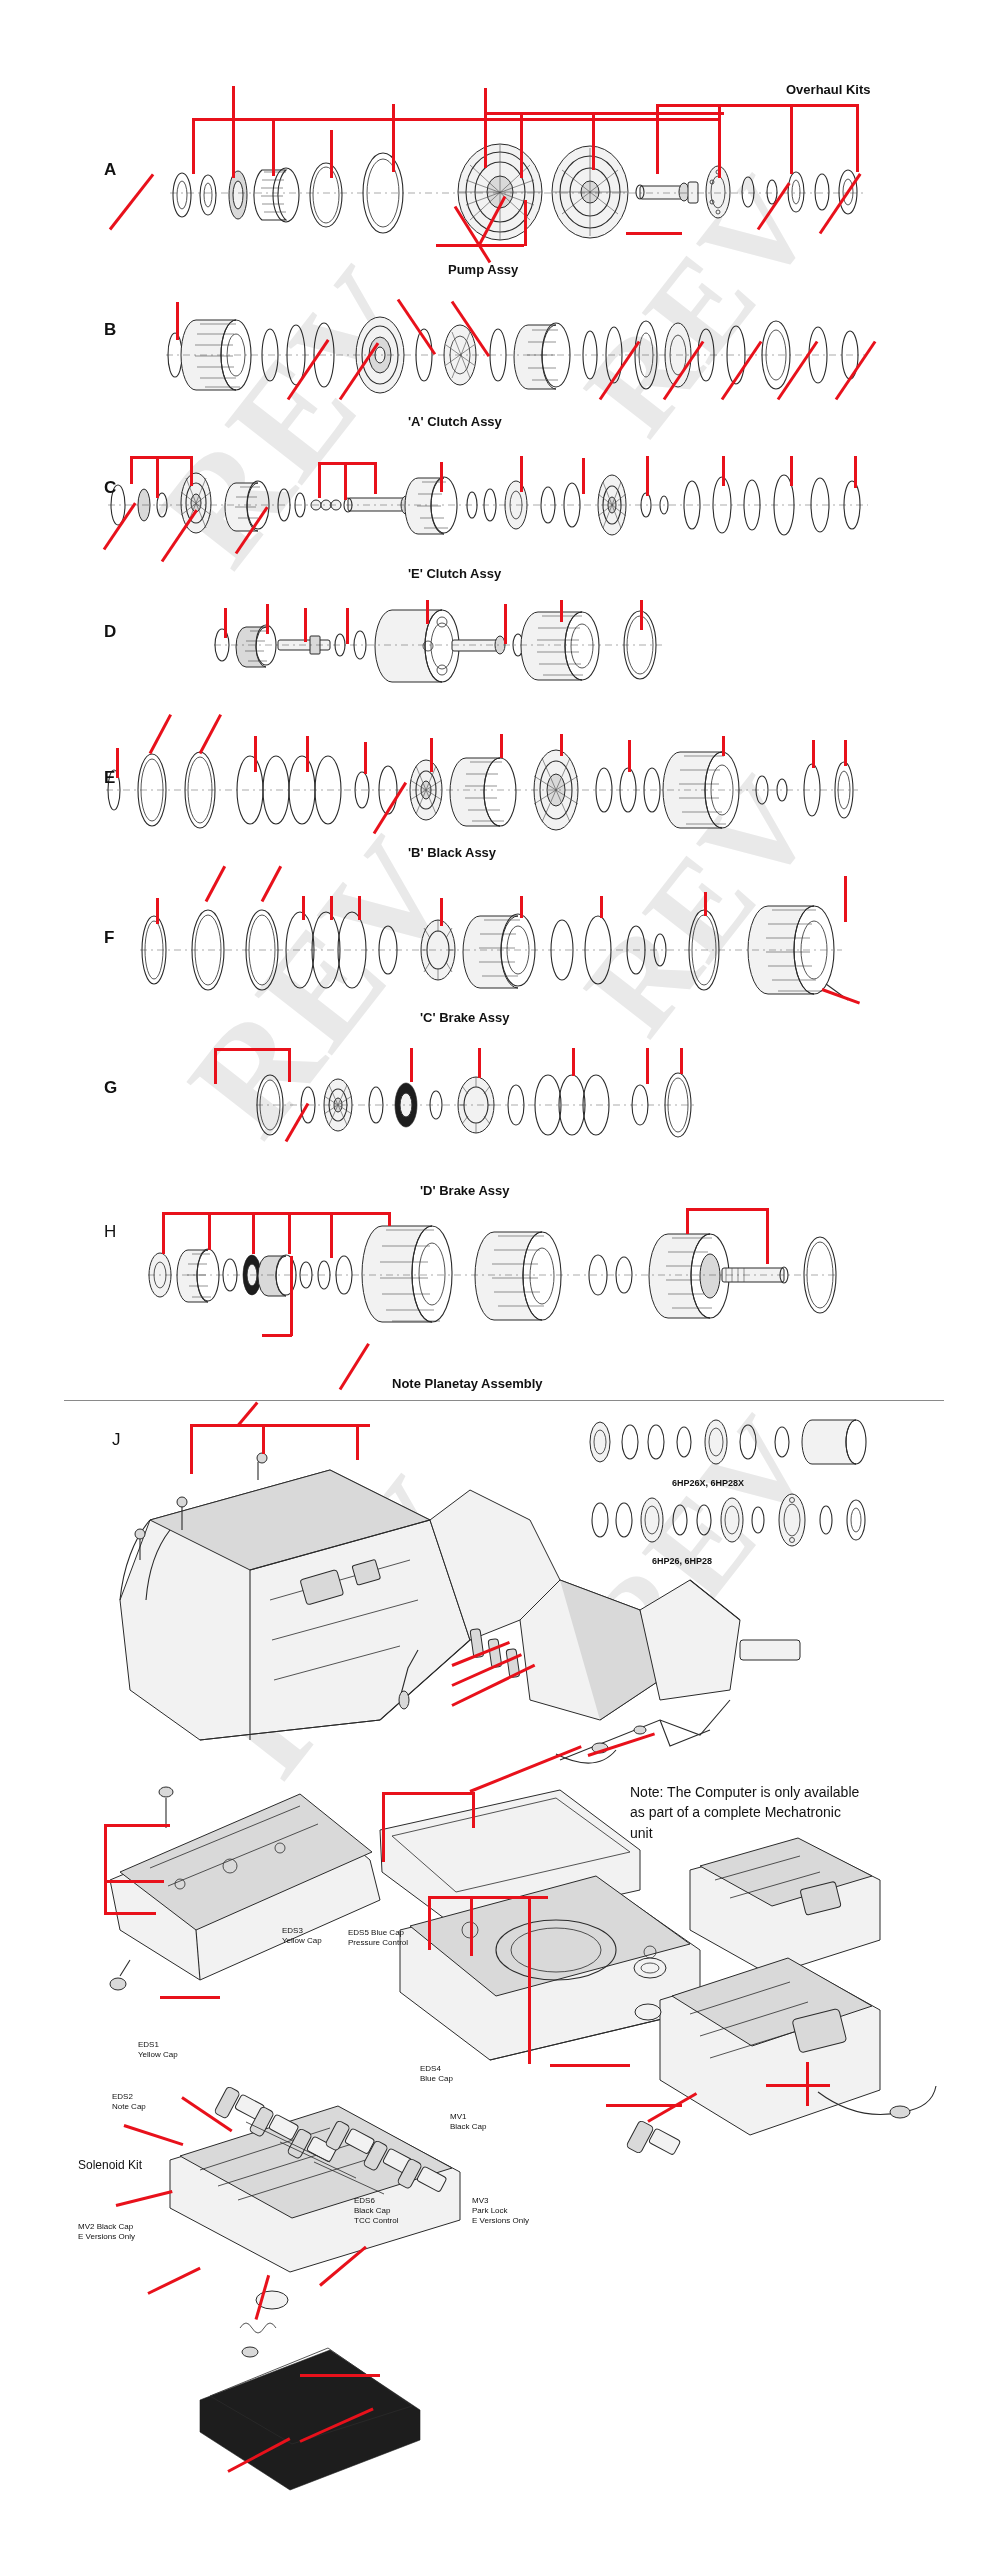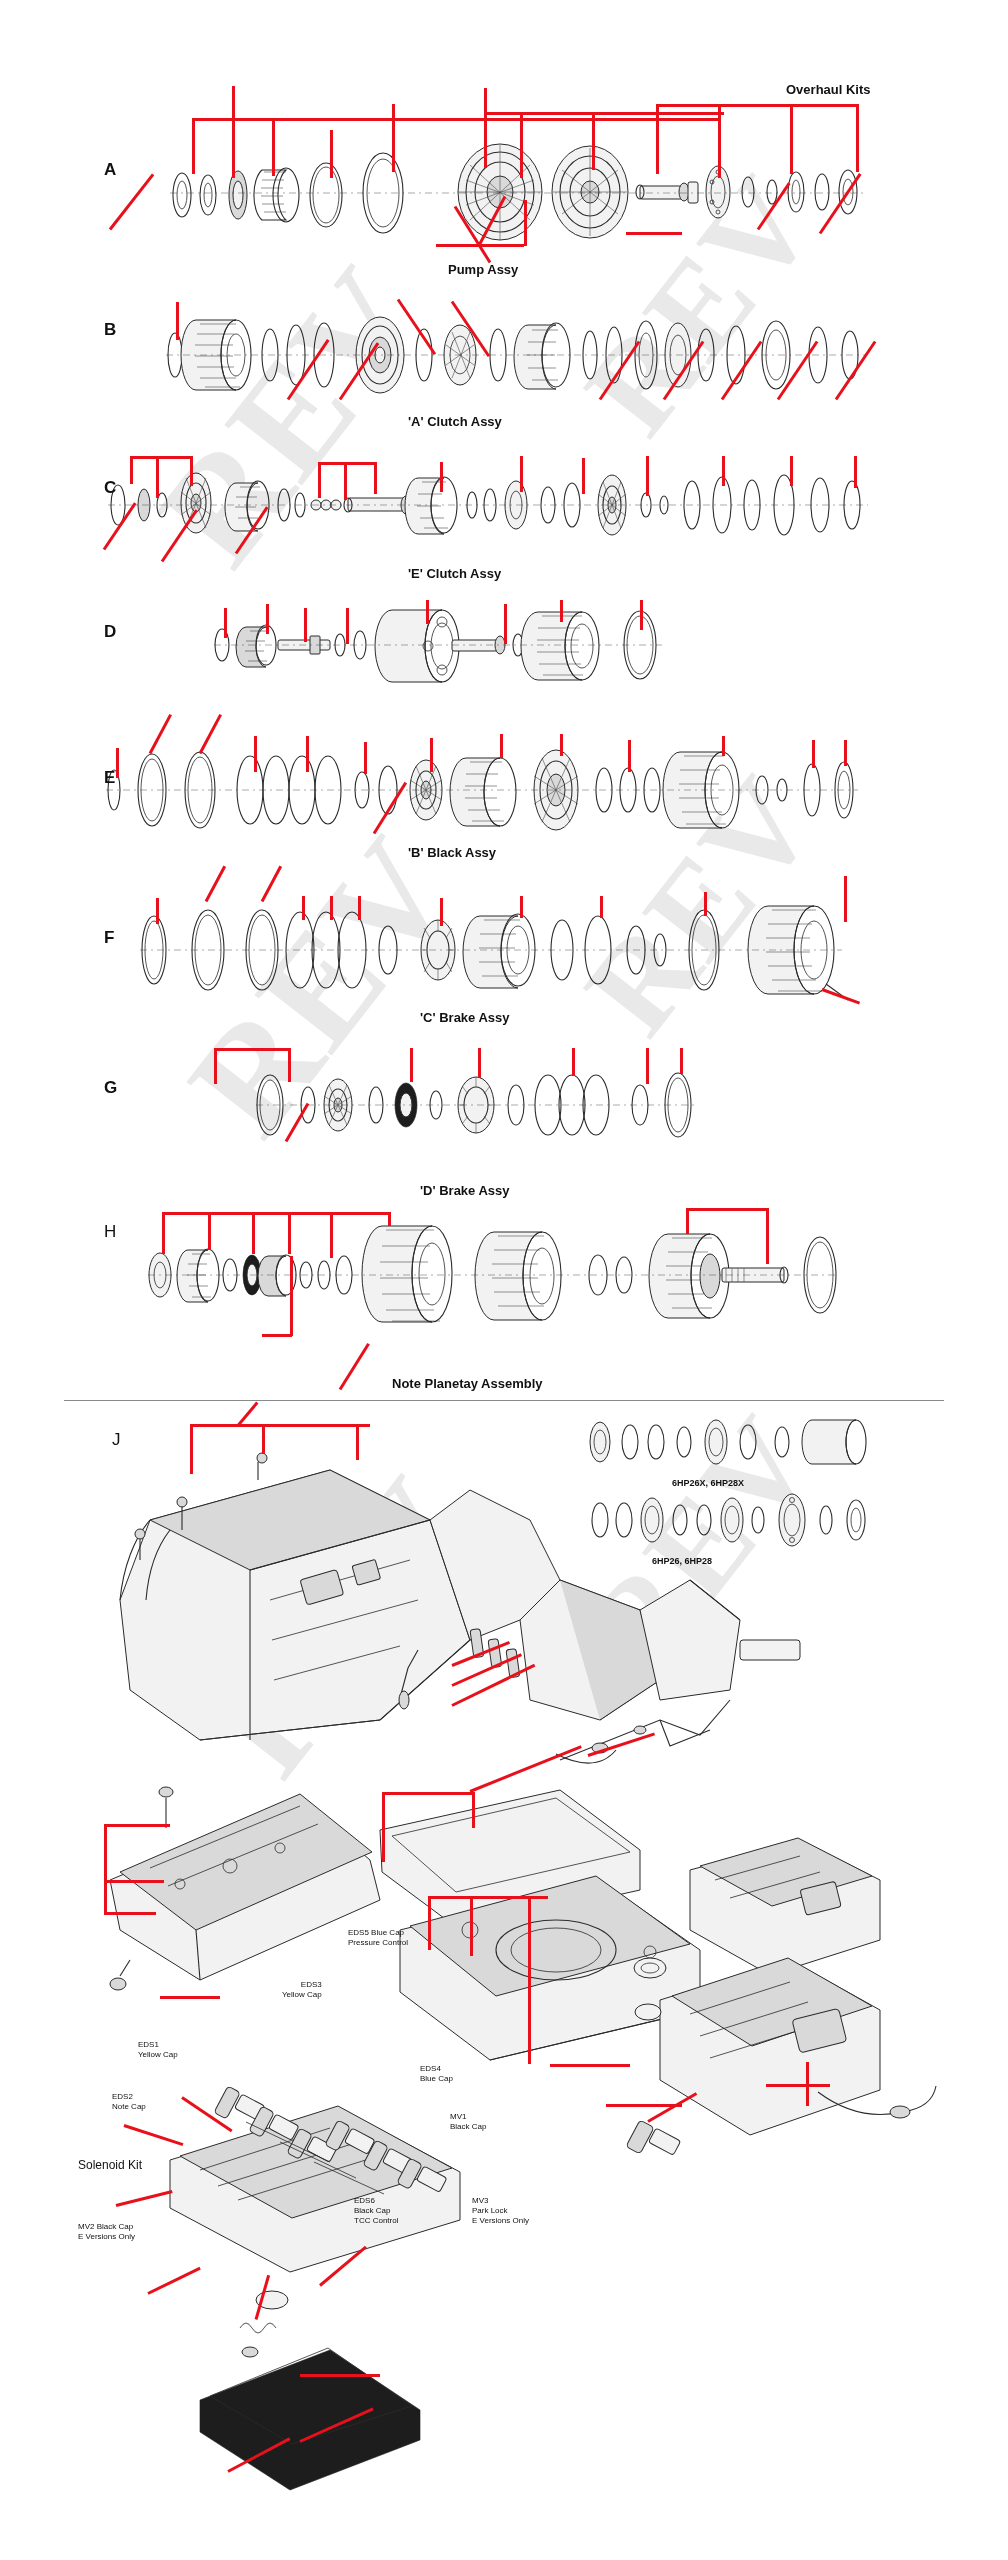--- a/index.html
+++ b/index.html
@@ -936,26 +936,27 @@
   <div class="caption" style="left:408px; top:414px;">'A' Clutch Assy</div>
   <div class="caption" style="left:408px; top:566px;">'E' Clutch Assy</div>
   <div class="caption" style="left:408px; top:845px;">'B' Black Assy</div>
   <div class="caption" style="left:420px; top:1010px;">'C' Brake Assy</div>
   <div class="caption" style="left:420px; top:1160px;margin-top:23px;">'D' Brake Assy</div>
   <div class="caption" style="left:392px; top:1376px;">Note Planetay Assembly</div>
 
   <div class="grouplabel" style="left:672px; top:1478px;">6HP26X, 6HP28X</div>
   <div class="grouplabel" style="left:652px; top:1556px;">6HP26, 6HP28</div>
 
+  <div class="note" style="left:630px; top:1782px;">Note: The Computer is only available as part of a complete Mechatronic unit</div>
 
   <div class="vlabel" style="left:138px; top:2040px; white-space:pre;">EDS1
 Yellow Cap</div>
   <div class="vlabel" style="left:112px; top:2092px; white-space:pre;">EDS2
 Note Cap</div>
-  <div class="vlabel" style="left:282px; top:1980px; white-space:pre;text-align:right;">EDS3
+  <div class="vlabel" style="left:282px; top:1926px; white-space:pre;">EDS3
 Yellow Cap</div>
   <div class="vlabel" style="left:348px; top:1928px; white-space:pre;">EDS5 Blue Cap
 Pressure Control</div>
   <div class="vlabel" style="left:420px; top:2064px; white-space:pre;">EDS4
 Blue Cap</div>
   <div class="vlabel" style="left:450px; top:2112px; white-space:pre;">MV1
 Black Cap</div>
   <div class="vlabel" style="left:78px; top:2222px; white-space:pre;">MV2 Black Cap
 E Versions Only</div>
   <div class="vlabel" style="left:472px; top:2196px; white-space:pre;">MV3

